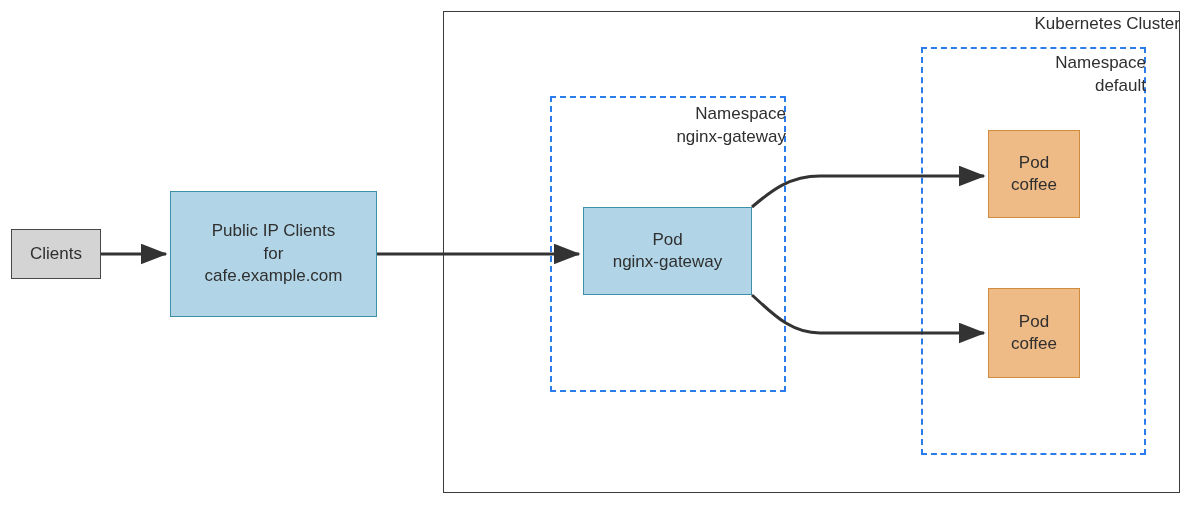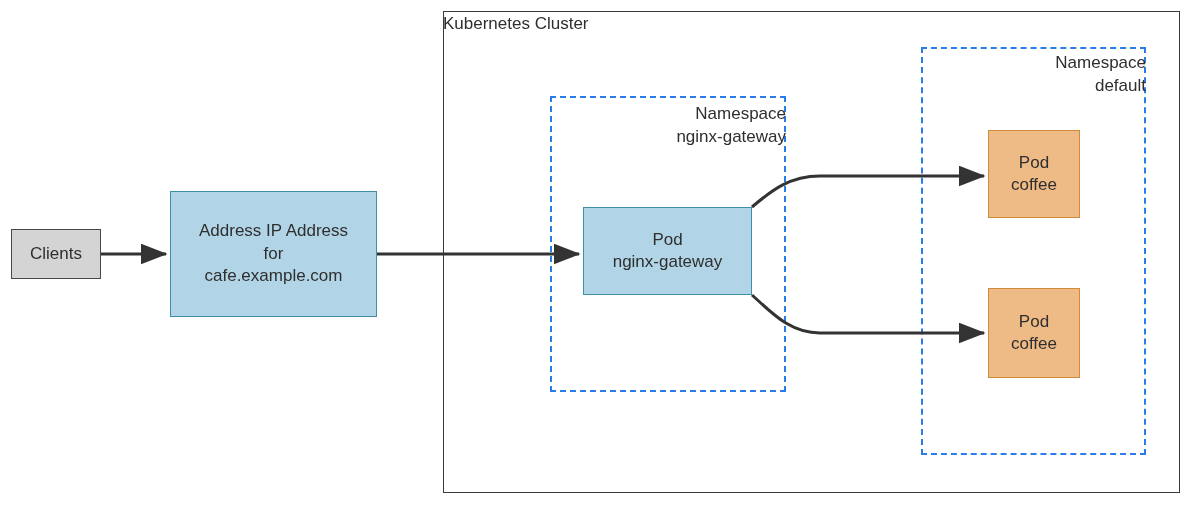--- a/index.html
+++ b/index.html
@@ -50,21 +50,21 @@
     width: 737px;
     height: 482px;
     border: 1.6px solid #3a3a3a;
     background: #ffffff;
   }
   #cluster-title {
     position: absolute;
     left: 443px;
     top: 14px;
     width: 737px;
-    text-align: left;
+    text-align: right;
     font-size: 17px;
     color: #2f2f2f;
   }
   
   .namespace-box {
     position: absolute;
     box-sizing: border-box;
     border: 2px dashed #2b7ceb;
     background: transparent;
   }
@@ -137,21 +137,21 @@
     <path d="M752,207 C772,190 790,176 820,176 L984,176" fill="none" stroke="#333333" stroke-width="3" marker-end="url(#arrowhead)"></path>
 
     <path d="M752,295 C772,313 790,333 820,333 L984,333" fill="none" stroke="#333333" stroke-width="3" marker-end="url(#arrowhead)"></path>
   </svg>
 
   <div class="node" id="clients-node">
     <span>Clients</span>
   </div>
 
   <div class="node" id="public-ip-node">
-    <span>Address IP Address
+    <span>Public IP Clients
 for
 cafe.example.com</span>
   </div>
 
   <div class="node" id="gateway-pod-node">
     <span>Pod
 nginx-gateway</span>
   </div>
 
   <div class="node" id="coffee-pod-1-node">

